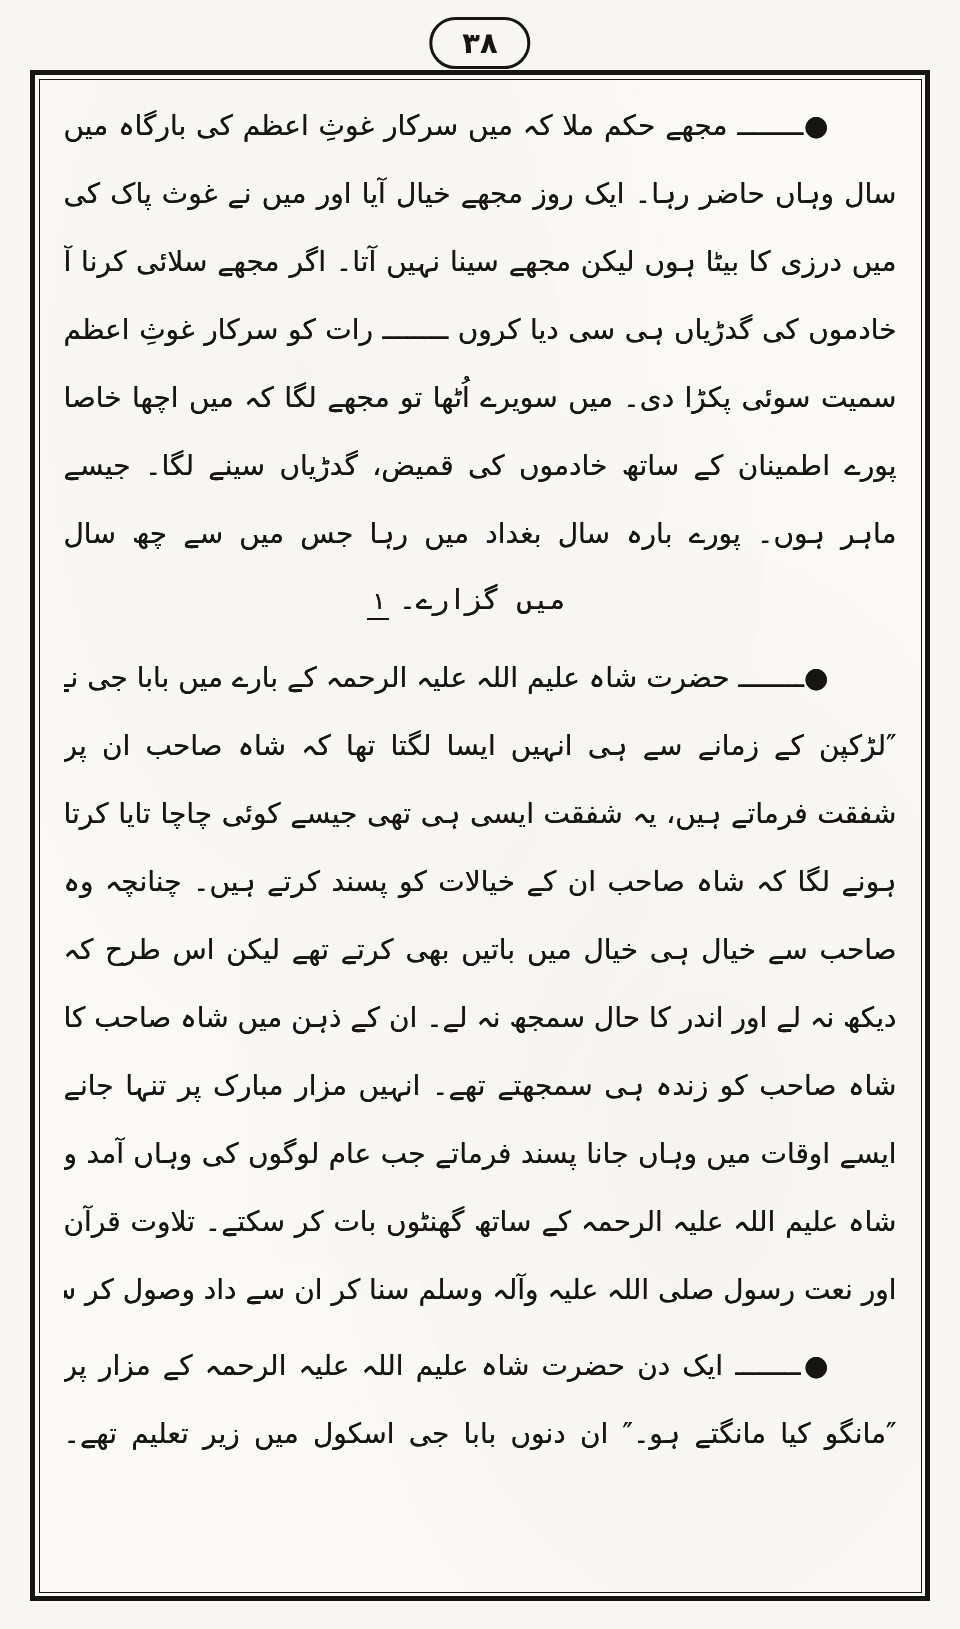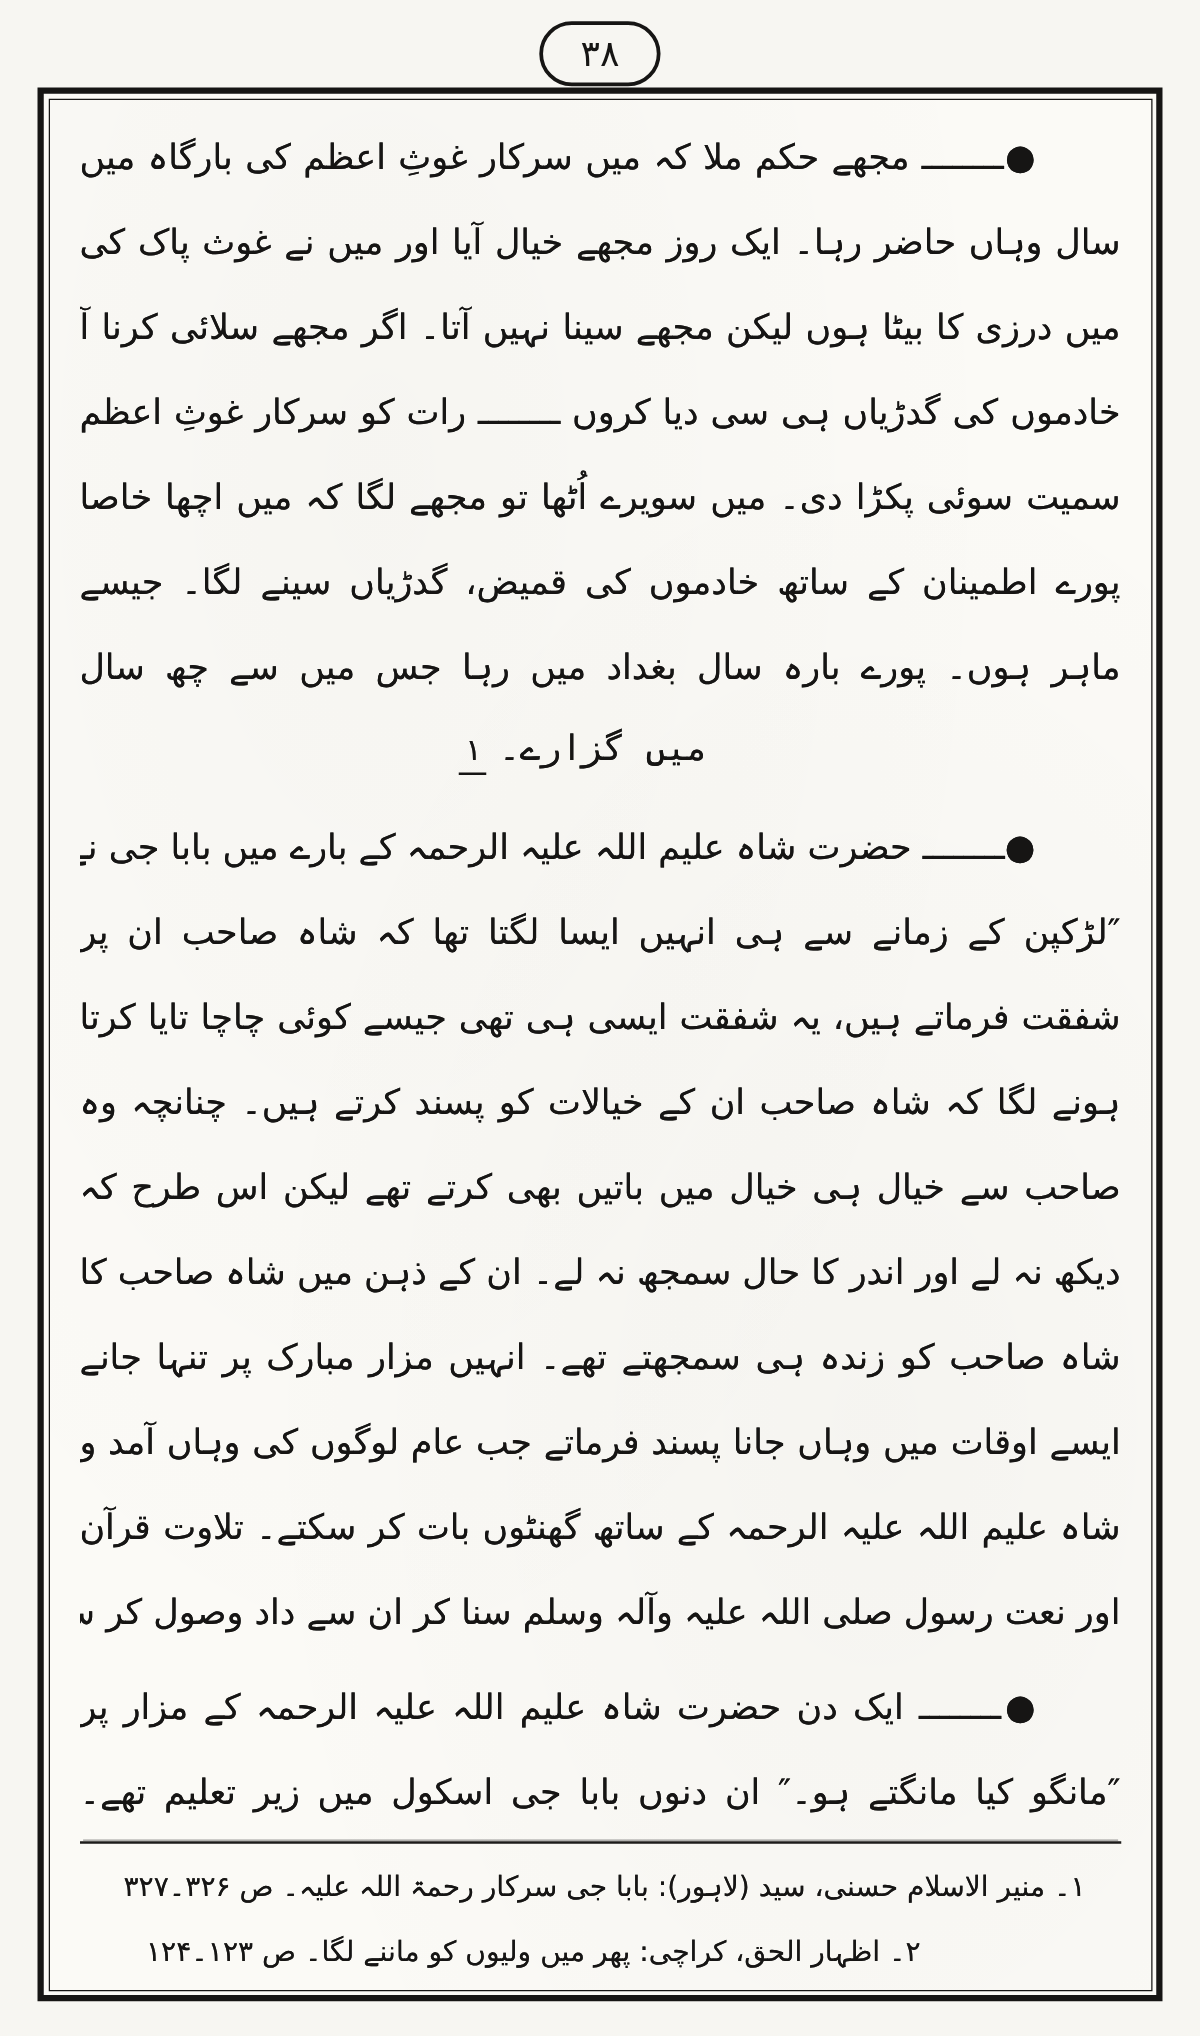--- a/index.html
+++ b/index.html
@@ -14,21 +14,21 @@
   .scan-page{
     position:absolute;inset:0;
     background:#f7f6f2;
   }
   
   .page-badge{
     position:absolute;top:17px;left:50%;transform:translateX(-50%);
     border:3.5px solid #161514;border-radius:28px;
     background:#f7f6f2;
     padding:2px 30px;
-    font-size:29px;font-weight:normal;line-height:42px;
+    font-size:29px;font-weight:bold;line-height:42px;
     z-index:3;letter-spacing:2px;
   }
   
   .frame{
     position:absolute;left:30px;right:30px;top:70px;bottom:28px;
     border:5px solid #161514;
     padding:3.5px;
     box-sizing:border-box;
     background:#fbfaf6;
   }
@@ -130,21 +130,17 @@
           </div>
         </div>
 
         <div class="para">
           <div class="line l-just l-bullet">●ــــــــ ایک دن حضرت شاہ علیم اللہ علیہ الرحمہ کے مزار پر حاضر تھے کہ ندا آئی:</div>
           <div class="line l-just">″مانگو کیا مانگتے ہو۔″ ان دنوں بابا جی اسکول میں زیر تعلیم تھے۔ عرض کیا کہ ″دعا کیجئے میں</div>
         </div>
 
       </div>
 
-      <div class="footnote-area">
-        <div class="fn-line fn-1">۱۔ منیر الاسلام حسنی، سید (لاہور): بابا جی سرکار رحمۃ اللہ علیہ۔ ص ۳۲۶۔۳۲۷</div>
-        <div class="fn-line fn-2">۲۔ اظہار الحق، کراچی: پھر میں ولیوں کو ماننے لگا۔ ص ۱۲۳۔۱۲۴</div>
-      </div>
 
     </div>
   </div>
 
 </div>
 
 </body></html>

